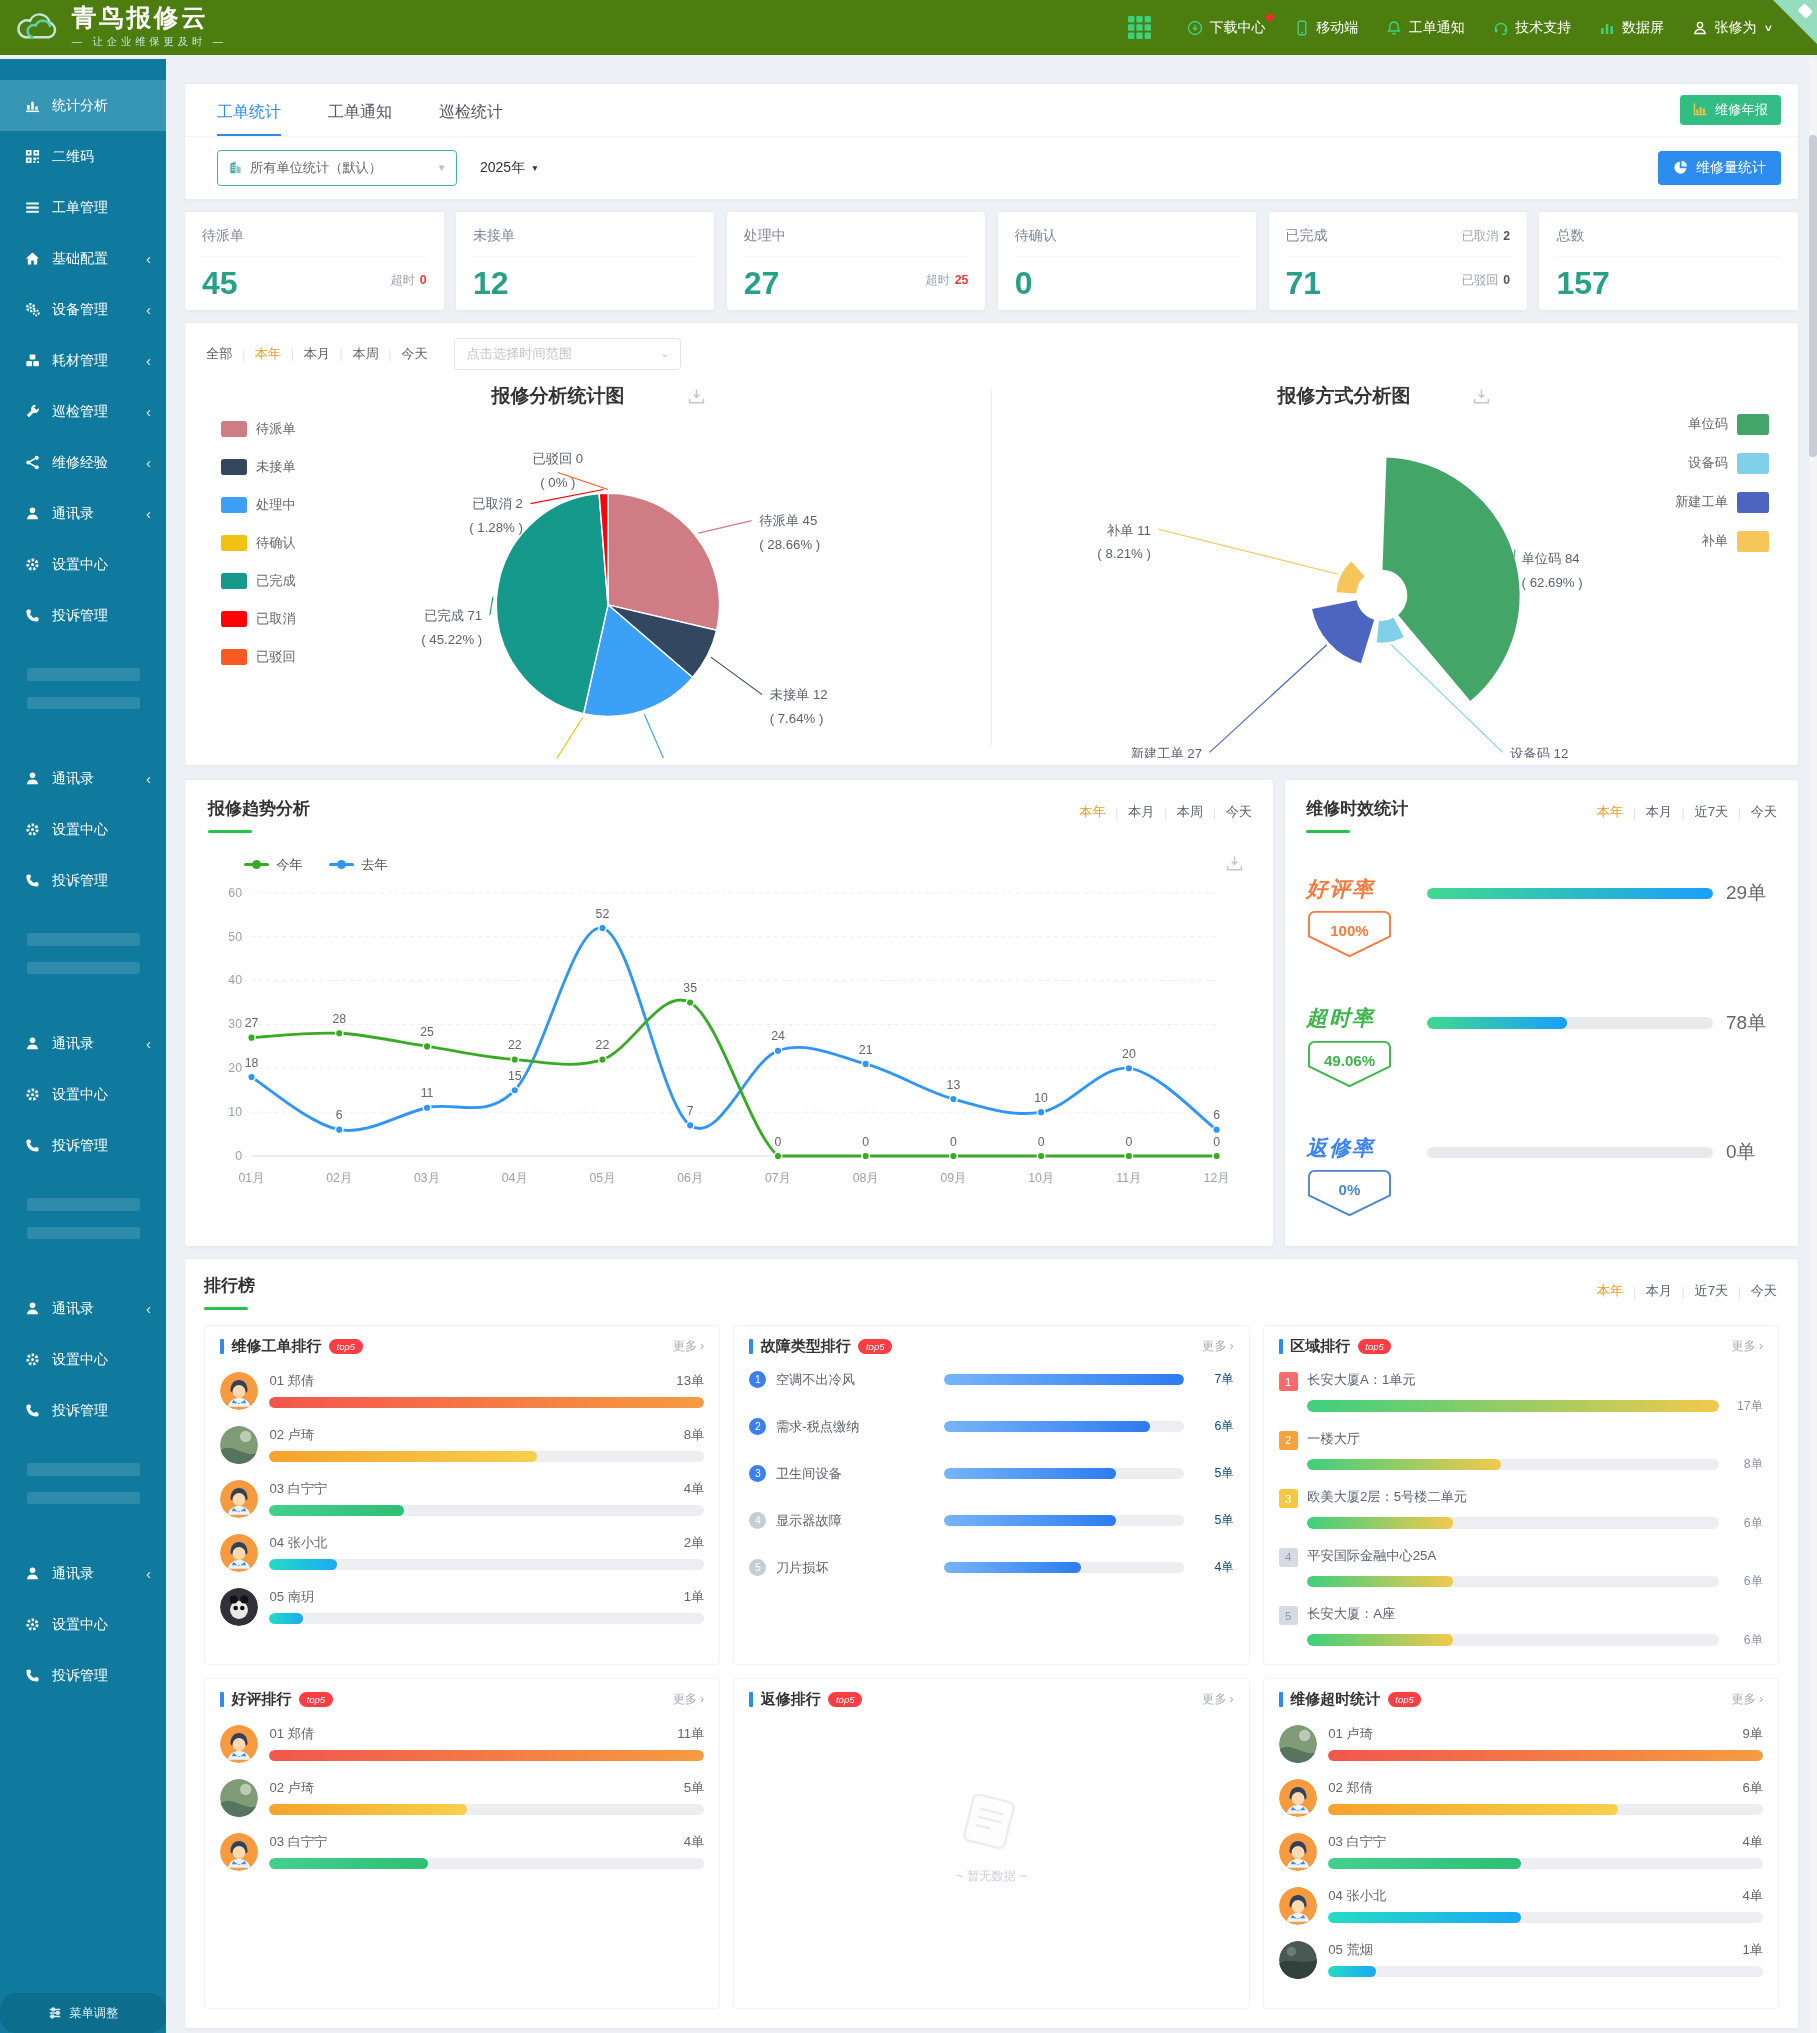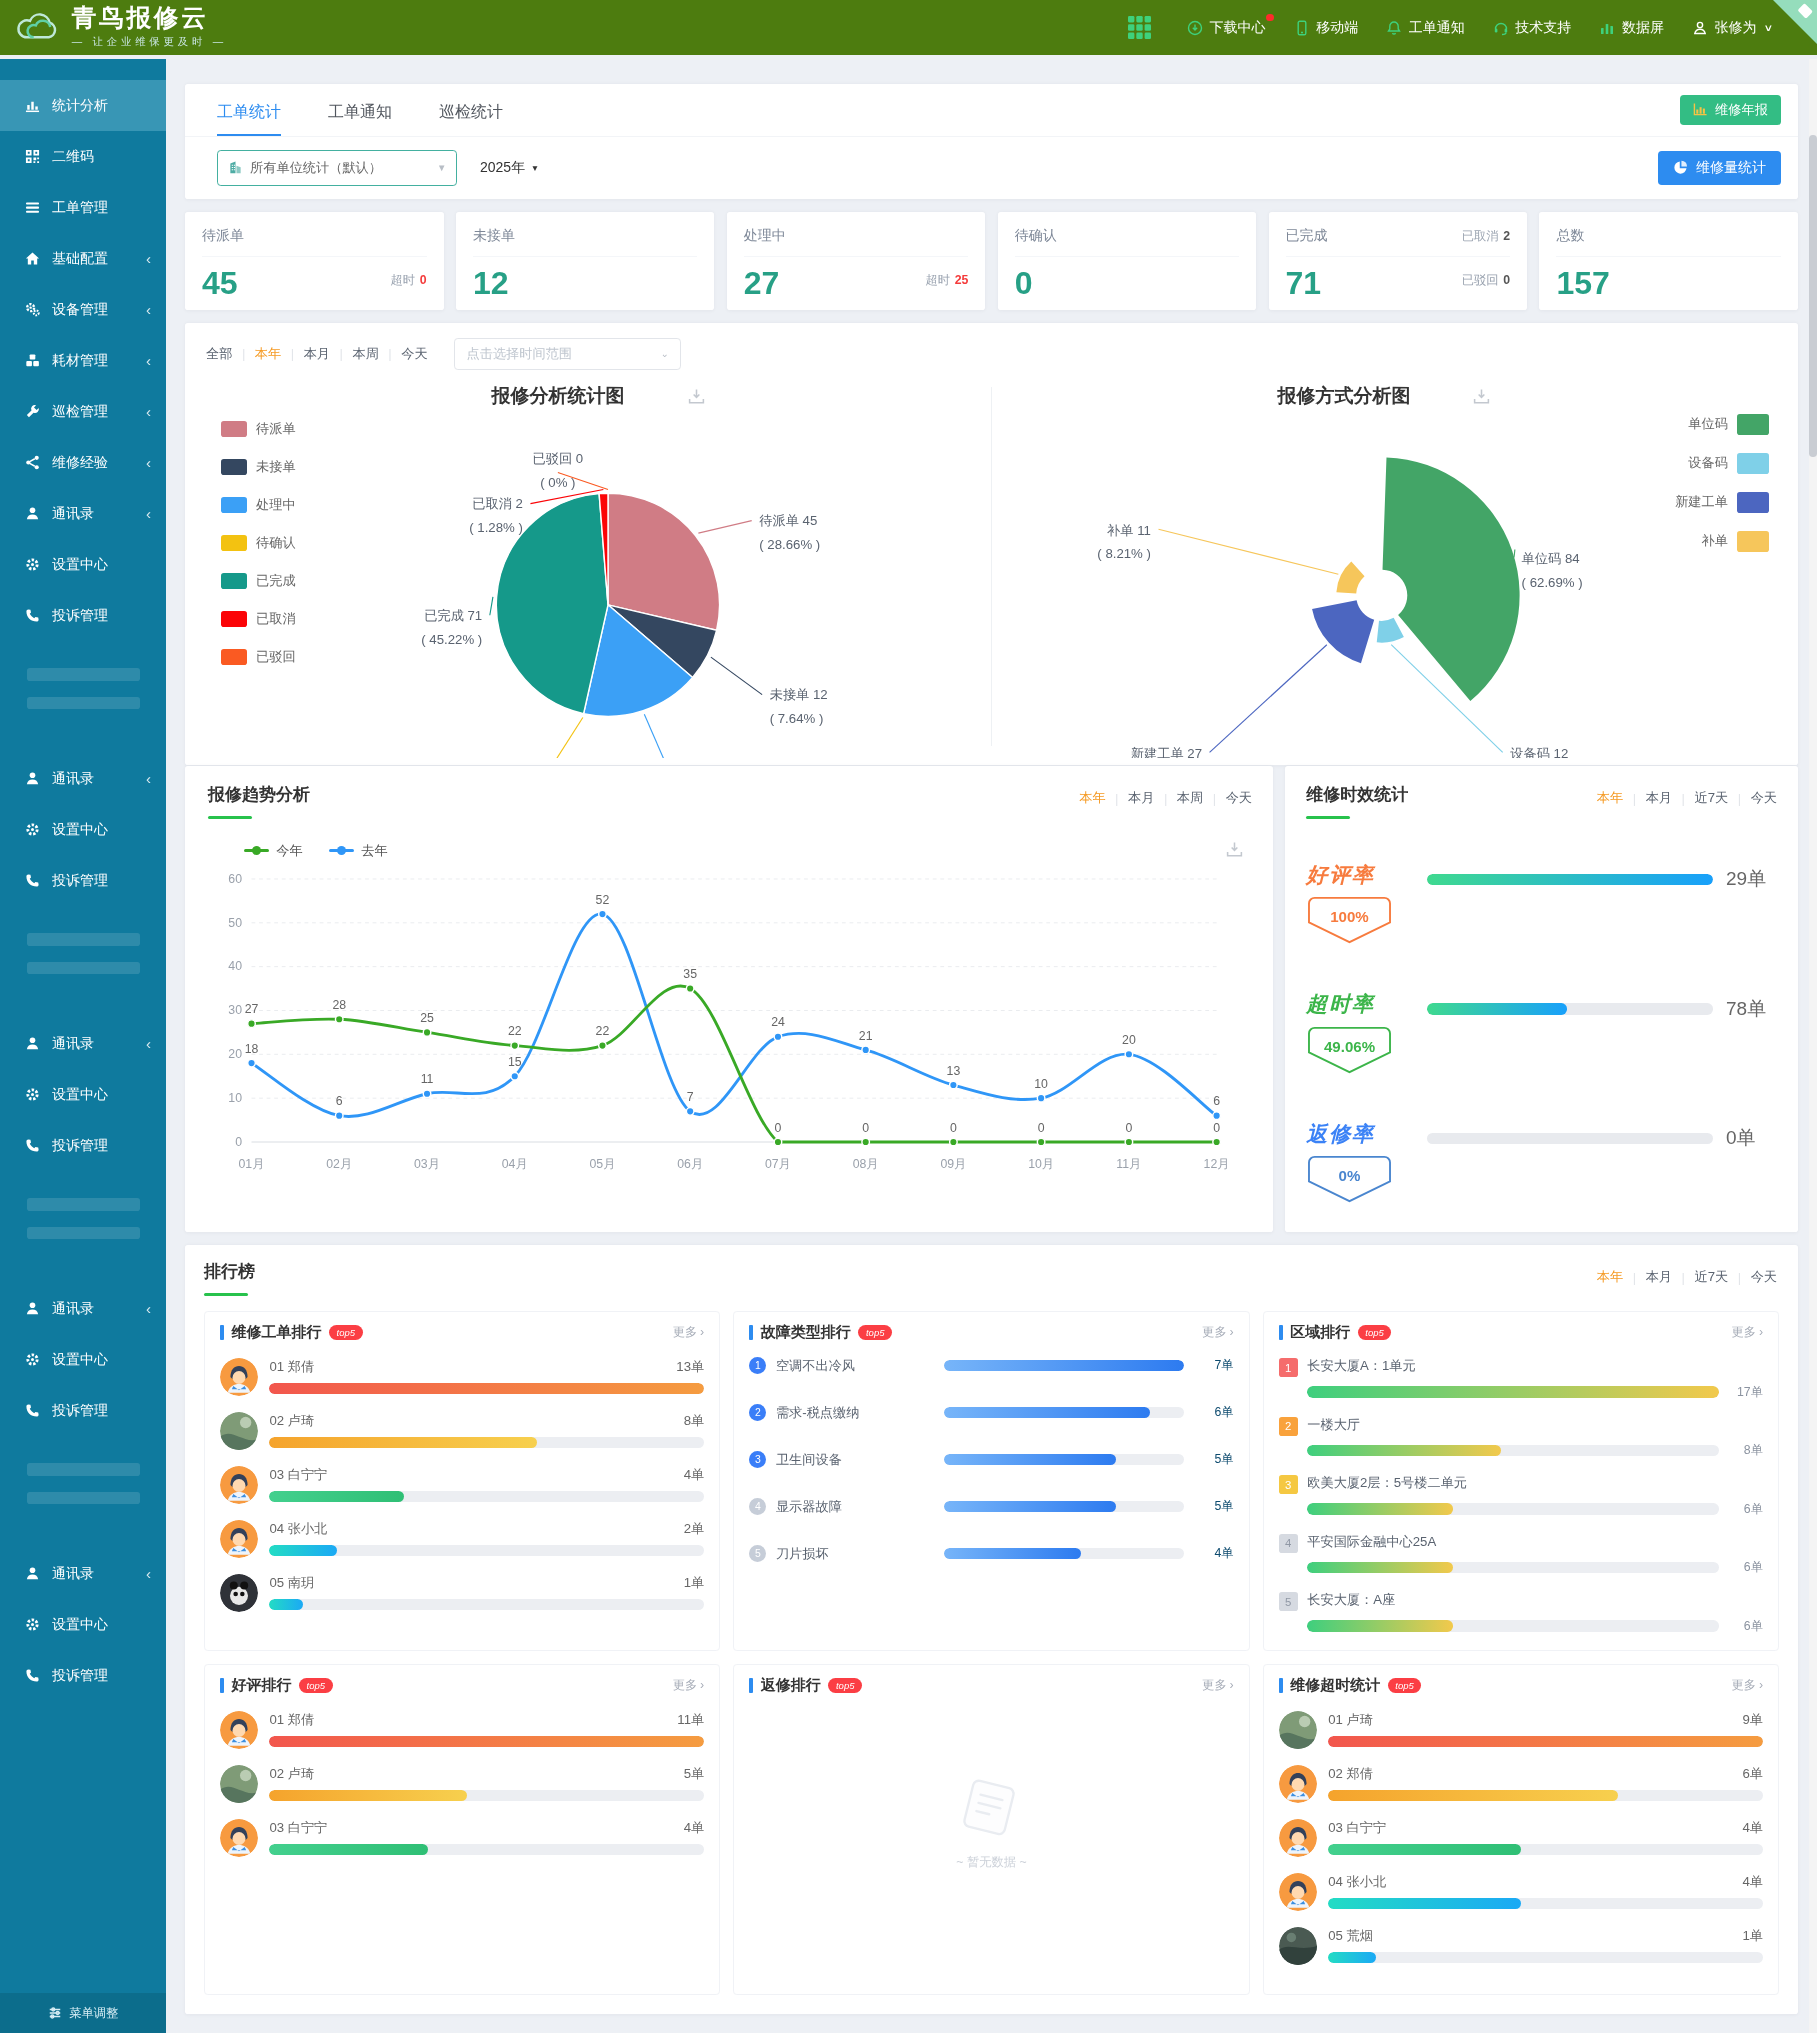--- a/index.html
+++ b/index.html
@@ -28,21 +28,21 @@
   
   .sidebar{position:absolute;top:59px;left:0;width:166px;bottom:0;background:#0f7a9e;z-index:5;overflow:hidden;}
   .sb-list{padding-top:21px;}
   .sb-item{height:51px;display:flex;align-items:center;padding:0 15px 0 24.6px;color:#fff;font-size:14px;cursor:pointer;}
   .sb-item .ico{width:15px;height:15px;margin-right:12.3px;color:#fff;flex:none;}
   .sb-item .ico svg{width:100%;height:100%;}
   .sb-item.active{background:#3896b5;}
   .sb-exp{margin-left:auto;color:rgba(255,255,255,.85);font-size:15px;line-height:1;}
   .sb-gap{height:112px;padding-top:11.4px;}
   .sb-ghost{height:12.3px;margin:16px 26.5px 0;background:rgba(255,255,255,.13);border-radius:2.8px;}
-  .sb-footer{position:absolute;bottom:0;left:0;right:0;height:40px;display:flex;align-items:center;justify-content:center;gap:7.6px;color:#d8eef5;font-size:12.3px;background:#0c6d8c;cursor:pointer;}
+  .sb-footer{position:absolute;bottom:0;left:0;right:0;height:40px;display:flex;align-items:center;justify-content:center;gap:7.6px;color:#d8eef5;font-size:12.3px;background:#0c6d8c;cursor:pointer;border-radius:17px;}
   .sb-footer .ico{width:14px;height:14px;}
   .sb-footer .ico svg{width:100%;height:100%;}
 
   
   .main{position:absolute;left:166px;top:59px;right:0;bottom:0;padding:24.6px 19px 0;overflow:hidden;}
   .panel{background:#fff;border-radius:2.8px;box-shadow:0 0.9px 3.8px rgba(30,40,60,.05);}
 
   .tabs-row{display:flex;align-items:center;height:53px;padding:0 17px 0 32px;border-bottom:0.9px solid #f2f4f7;}
   .tabs{display:flex;gap:47px;height:100%;}
   .tab{display:flex;align-items:center;font-size:16px;color:#51565e;cursor:pointer;border-bottom:2.8px solid transparent;padding-top:7px;}
@@ -82,21 +82,21 @@
   .dl-icon svg{width:100%;height:100%;}
   .legend-col{position:absolute;display:flex;flex-direction:column;gap:20px;font-size:13.2px;color:#666;z-index:2;}
   #legend1{left:15px;top:44px;}
   #legend2{right:7.6px;top:38px;align-items:flex-end;gap:18px;}
   .lg-item{display:flex;align-items:center;gap:9.5px;cursor:pointer;}
   .lg-sw{width:25.6px;height:16px;border-radius:2.8px;flex:none;}
   #legend2 .lg-item{flex-direction:row-reverse;}
   #legend2 .lg-sw{width:32px;height:21px;}
   .pie-svg{position:absolute;left:0;top:0;}
 
-  .mid-row{display:flex;gap:12.3px;margin-top:1px;}
+  .mid-row{display:flex;gap:12.3px;margin-top:15px;}
   .trend-panel{width:1088px;padding:17px 23px;position:relative;height:466px;}
   .eff-panel{flex:1;padding:17px 21px;position:relative;height:466px;}
   .sec-title{font-size:17px;font-weight:bold;color:#333;}
   .title-underline{width:44px;height:2.8px;background:#27c24c;border-radius:1.9px;margin-top:9.5px;}
   .panel-filters{position:absolute;right:21px;top:23px;display:flex;align-items:center;font-size:13.2px;color:#5a6370;}
   .trend-legend{display:flex;align-items:center;gap:26.5px;margin:23px 0 0 36px;font-size:13.2px;color:#555;position:relative;}
   .tl-item{display:flex;align-items:center;gap:7.6px;cursor:pointer;}
   .tl-mark{width:24.6px;height:3.8px;border-radius:1.9px;position:relative;}
   .tl-mark::after{content:"";position:absolute;left:7.6px;top:-2.8px;width:9.5px;height:9.5px;border-radius:50%;background:inherit;}
   .trend-dl{position:absolute;right:5.7px;top:-1.9px;width:19px;height:19px;}

